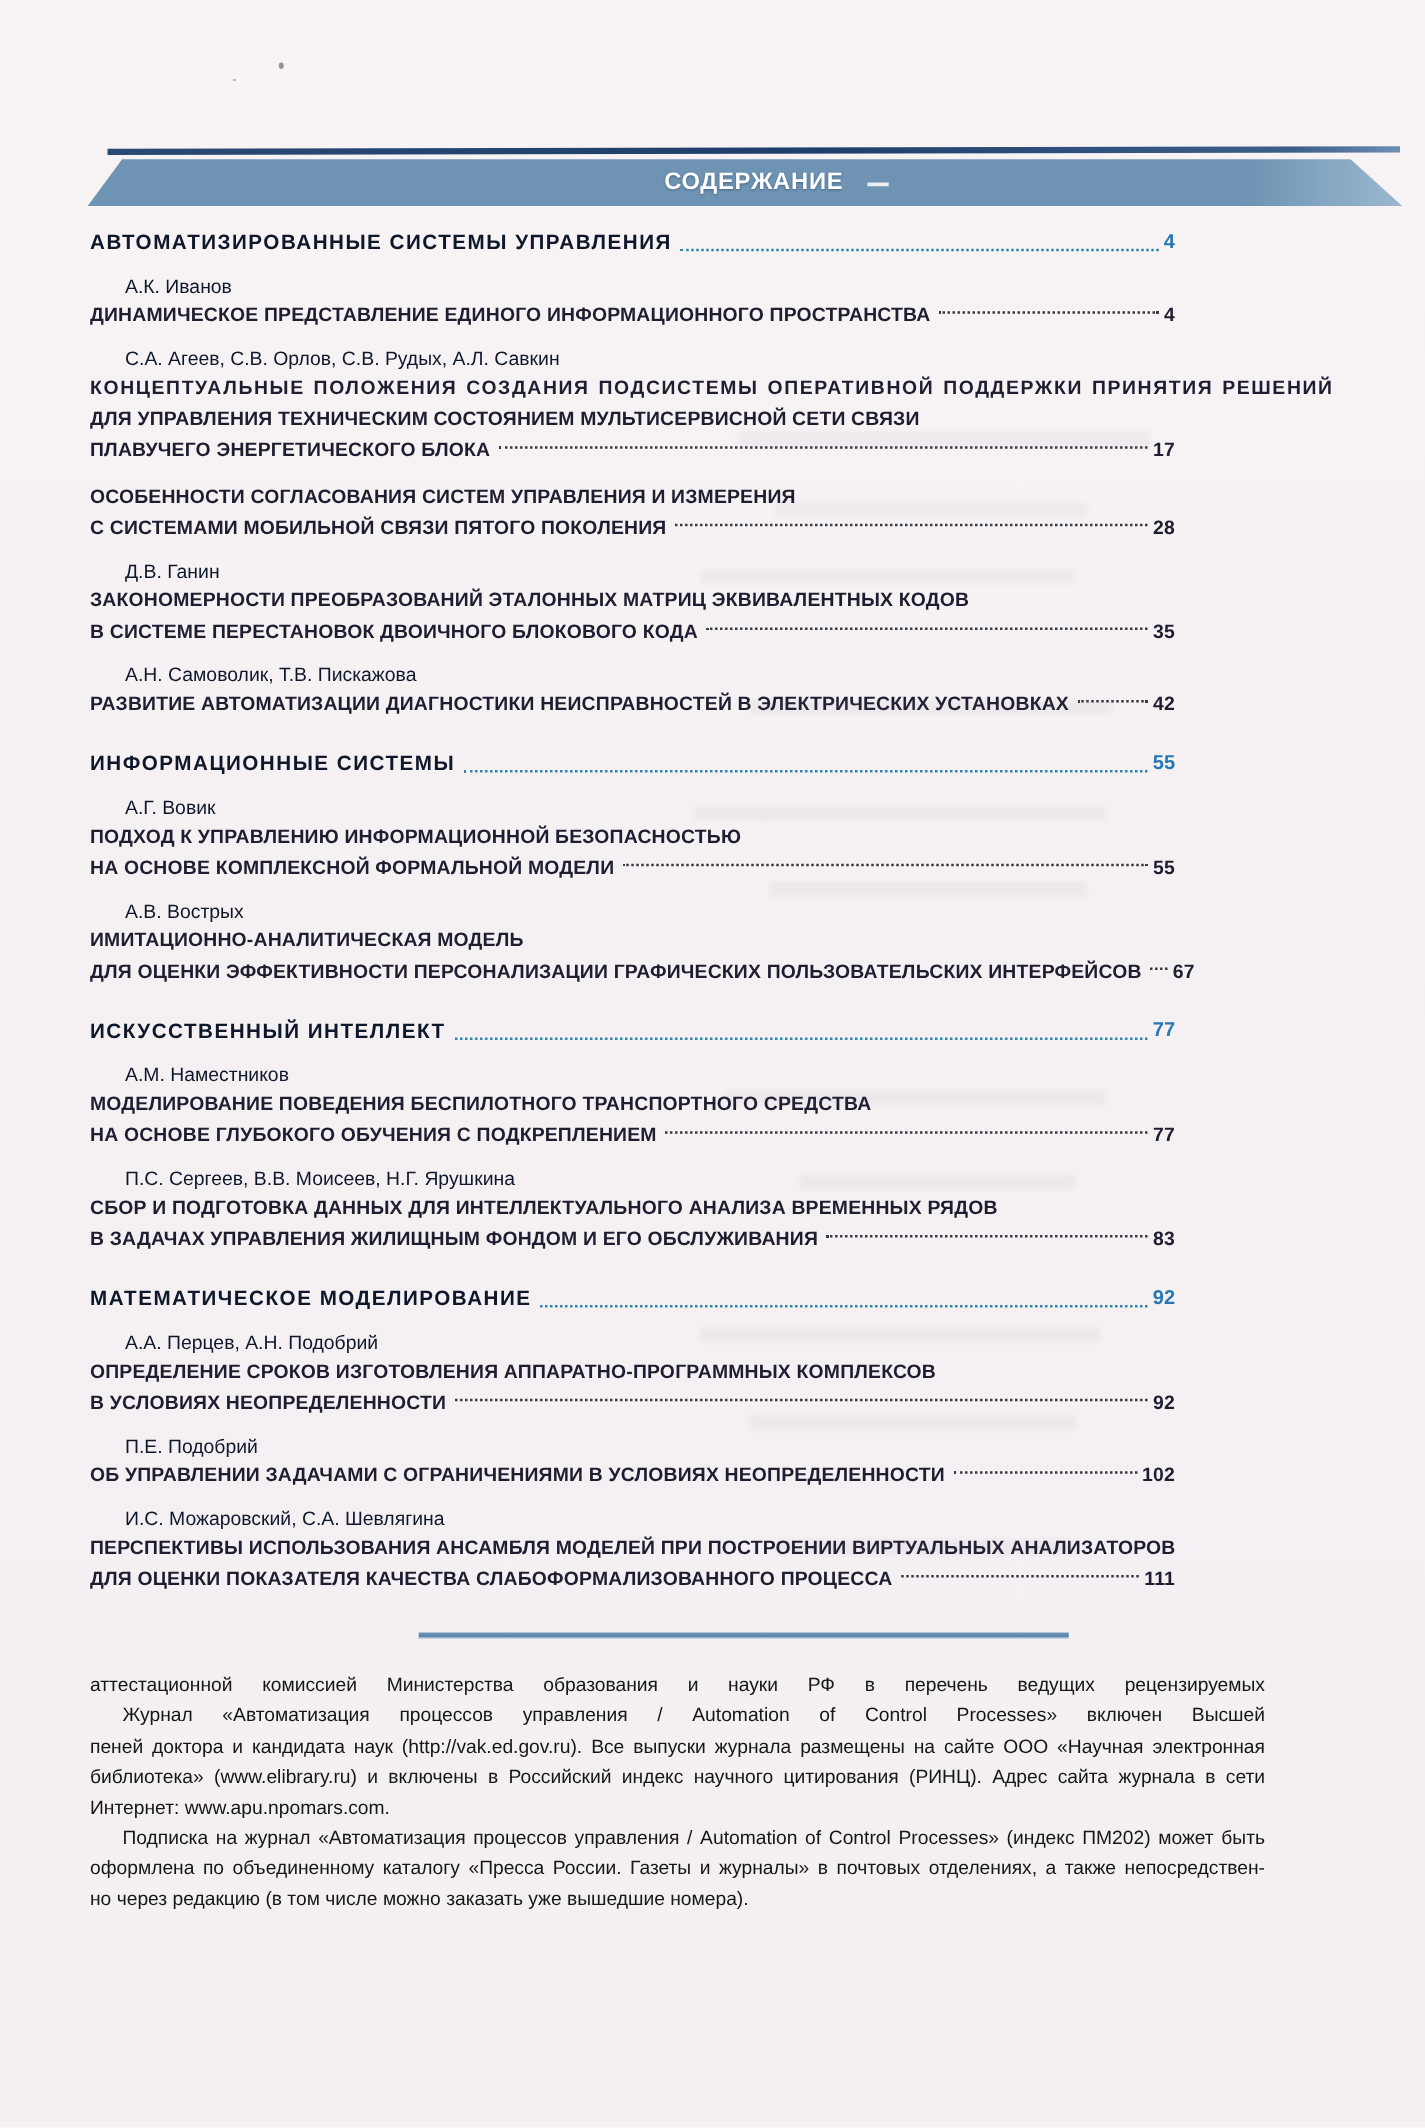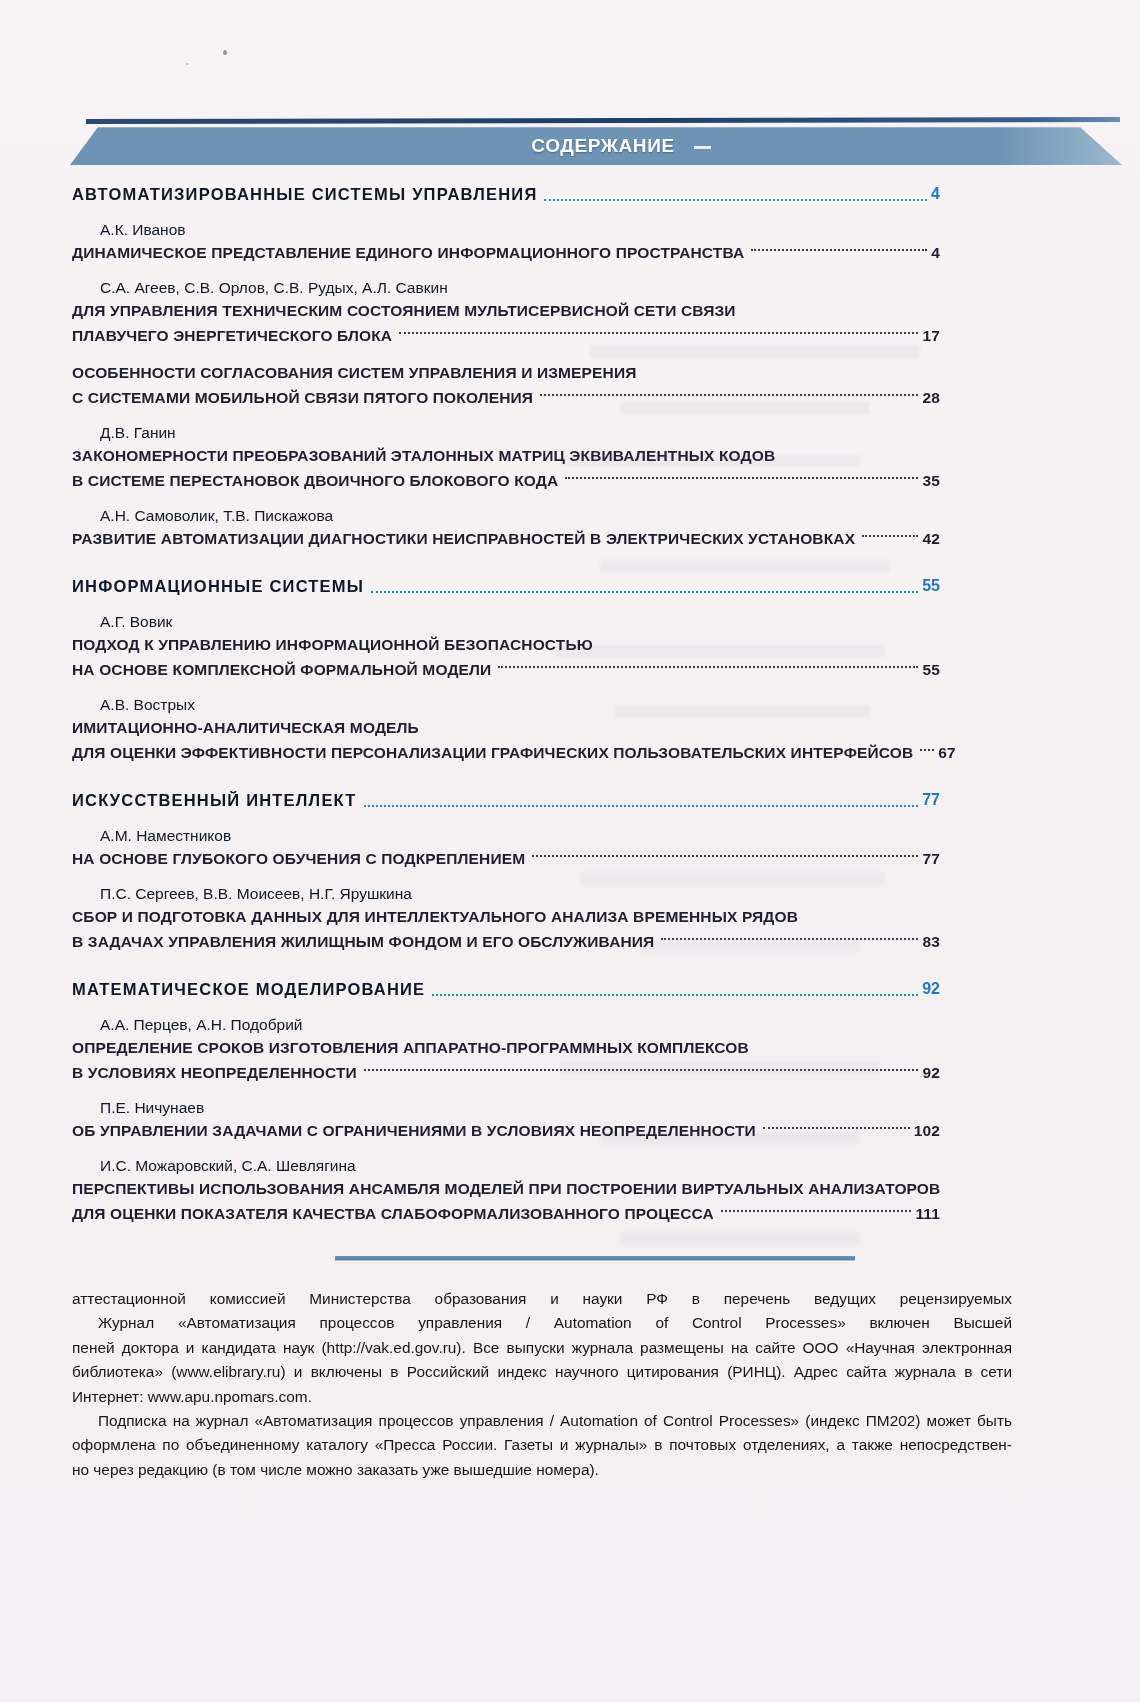--- a/index.html
+++ b/index.html
@@ -94,20 +94,21 @@
     <div class="article">
       <div class="authors">А.К. Иванов</div>
       <div class="tl leaderline">
         <span class="t">ДИНАМИЧЕСКОЕ ПРЕДСТАВЛЕНИЕ ЕДИНОГО ИНФОРМАЦИОННОГО ПРОСТРАНСТВА</span>
         <span class="leader"></span>
         <span class="pg">4</span>
       </div>
     </div>
     <div class="article">
       <div class="authors">С.А. Агеев, С.В. Орлов, С.В. Рудых, А.Л. Савкин</div>
+      <div class="tl wide">КОНЦЕПТУАЛЬНЫЕ ПОЛОЖЕНИЯ СОЗДАНИЯ ПОДСИСТЕМЫ ОПЕРАТИВНОЙ ПОДДЕРЖКИ ПРИНЯТИЯ РЕШЕНИЙ</div>
       <div class="tl">ДЛЯ УПРАВЛЕНИЯ ТЕХНИЧЕСКИМ СОСТОЯНИЕМ МУЛЬТИСЕРВИСНОЙ СЕТИ СВЯЗИ</div>
       <div class="tl leaderline">
         <span class="t">ПЛАВУЧЕГО ЭНЕРГЕТИЧЕСКОГО БЛОКА</span>
         <span class="leader"></span>
         <span class="pg">17</span>
       </div>
     </div>
     <div class="article">
       <div class="tl">ОСОБЕННОСТИ СОГЛАСОВАНИЯ СИСТЕМ УПРАВЛЕНИЯ И ИЗМЕРЕНИЯ</div>
       <div class="tl leaderline">
@@ -162,20 +163,21 @@
   </div>
 
   <div class="sec">
     <div class="sec-head">
       <span class="sec-title">ИСКУССТВЕННЫЙ ИНТЕЛЛЕКТ</span>
       <span class="leader blue"></span>
       <span class="sec-page">77</span>
     </div>
     <div class="article">
       <div class="authors">А.М. Наместников</div>
+      <div class="tl">МОДЕЛИРОВАНИЕ ПОВЕДЕНИЯ БЕСПИЛОТНОГО ТРАНСПОРТНОГО СРЕДСТВА</div>
       <div class="tl leaderline">
         <span class="t">НА ОСНОВЕ ГЛУБОКОГО ОБУЧЕНИЯ С ПОДКРЕПЛЕНИЕМ</span>
         <span class="leader"></span>
         <span class="pg">77</span>
       </div>
     </div>
     <div class="article">
       <div class="authors">П.С. Сергеев, В.В. Моисеев, Н.Г. Ярушкина</div>
       <div class="tl">СБОР И ПОДГОТОВКА ДАННЫХ ДЛЯ ИНТЕЛЛЕКТУАЛЬНОГО АНАЛИЗА ВРЕМЕННЫХ РЯДОВ</div>
       <div class="tl leaderline">
@@ -195,21 +197,21 @@
     <div class="article">
       <div class="authors">А.А. Перцев, А.Н. Подобрий</div>
       <div class="tl">ОПРЕДЕЛЕНИЕ СРОКОВ ИЗГОТОВЛЕНИЯ АППАРАТНО-ПРОГРАММНЫХ КОМПЛЕКСОВ</div>
       <div class="tl leaderline">
         <span class="t">В УСЛОВИЯХ НЕОПРЕДЕЛЕННОСТИ</span>
         <span class="leader"></span>
         <span class="pg">92</span>
       </div>
     </div>
     <div class="article">
-      <div class="authors">П.Е. Ничунаев</div>
+      <div class="authors">П.Е. Подобрий</div>
       <div class="tl leaderline">
         <span class="t">ОБ УПРАВЛЕНИИ ЗАДАЧАМИ С ОГРАНИЧЕНИЯМИ В УСЛОВИЯХ НЕОПРЕДЕЛЕННОСТИ</span>
         <span class="leader"></span>
         <span class="pg">102</span>
       </div>
     </div>
     <div class="article">
       <div class="authors">И.С. Можаровский, С.А. Шевлягина</div>
       <div class="tl">ПЕРСПЕКТИВЫ ИСПОЛЬЗОВАНИЯ АНСАМБЛЯ МОДЕЛЕЙ ПРИ ПОСТРОЕНИИ ВИРТУАЛЬНЫХ АНАЛИЗАТОРОВ</div>
       <div class="tl leaderline">

